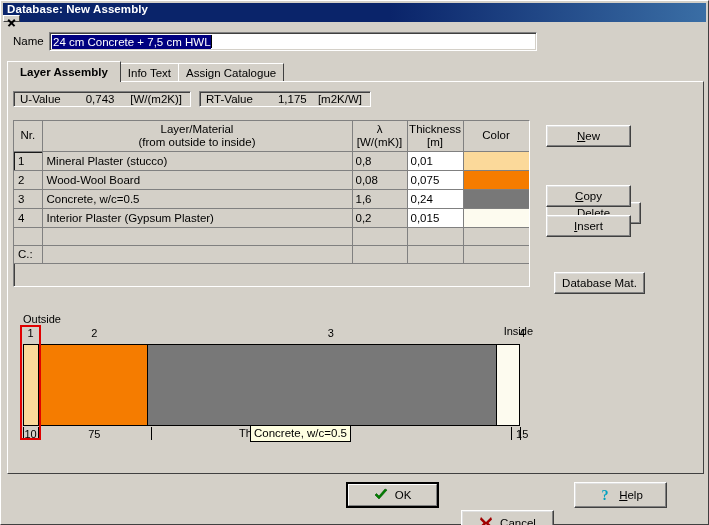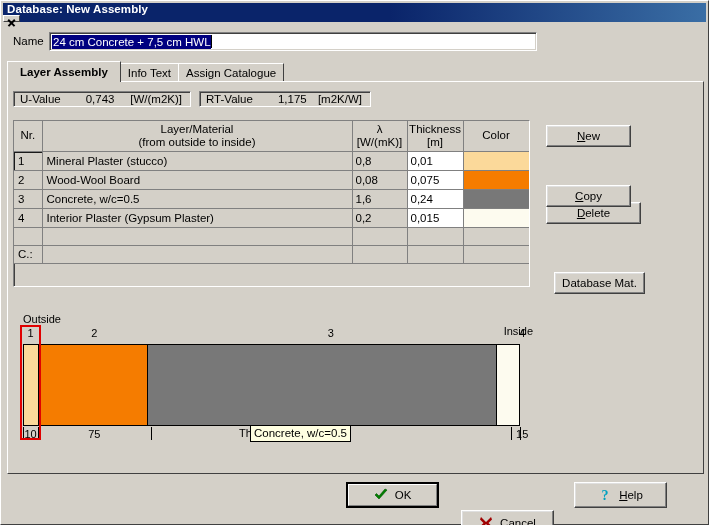--- a/index.html
+++ b/index.html
@@ -368,20 +368,23 @@
 
   <div class="btn" id="btn-new">
     <span><u>N</u><span>ew</span></span>
   </div>
   <div class="btn" id="btn-delete">
     <span><u>D</u><span>elete</span></span>
   </div>
   <div class="btn" id="btn-copy">
     <span><u>C</u><span>opy</span></span>
   </div>
+  <div class="btn" id="btn-insert">
+    <span><u>I</u><span>nsert</span></span>
+  </div>
   <div class="btn" id="btn-dbmat">
     <span>Database Mat.</span>
   </div>
 
   <div class="diagram">
     <div class="dlabel" style="left:12px; top:0px;">Outside</div>
     <div class="dlabel" style="right:1px; top:12px;">Inside</div>
     <div id="diagram-top-numbers">
         <div class="dlabel" style="left: 9.5047px; top: 14px; width: 20px; text-align: center;">1</div>
         <div class="dlabel" style="left: 73.3195px; top: 14px; width: 20px; text-align: center;">2</div>

